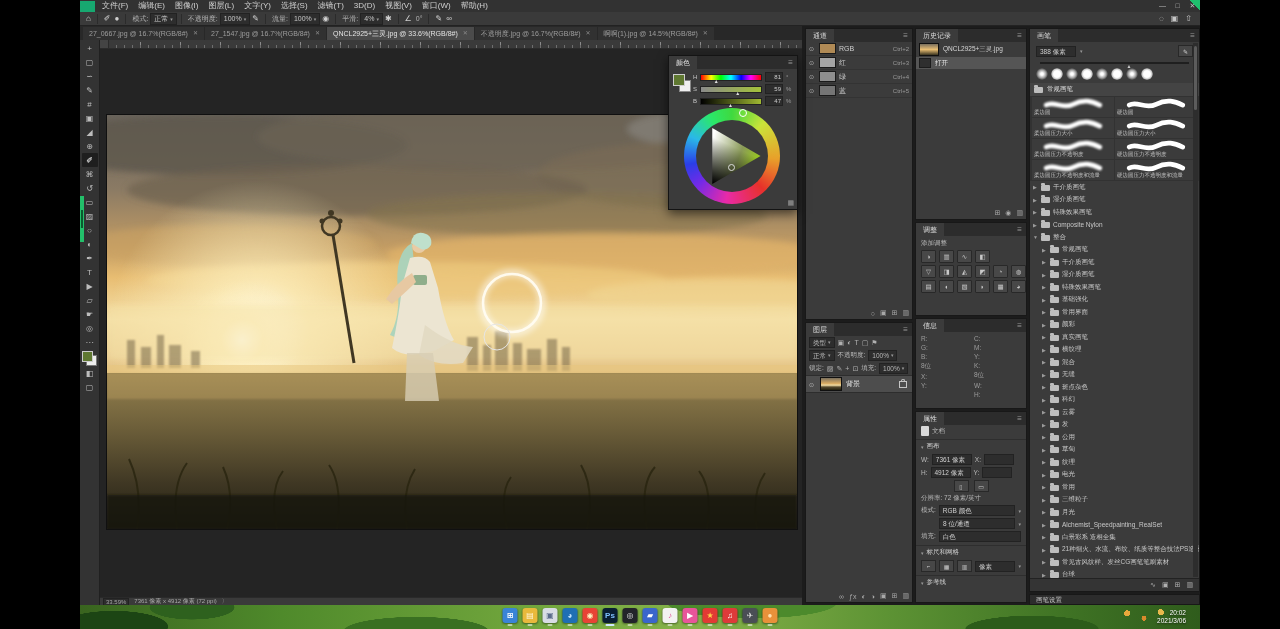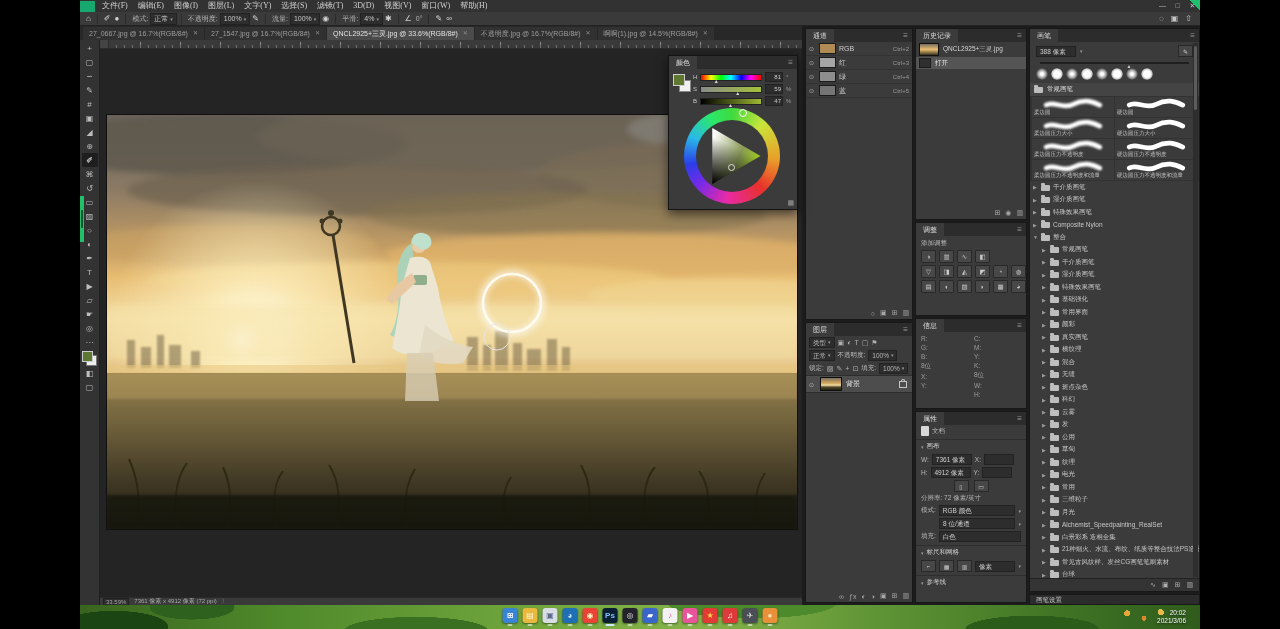--- a/index.html
+++ b/index.html
@@ -1,21 +1,21 @@
 <!DOCTYPE html>
 <html><head>
 <meta charset="utf-8">
 <style>
   html,body{margin:0;padding:0;width:1280px;height:629px;background:#000;overflow:hidden;
     font-family:"Liberation Sans","DejaVu Sans",sans-serif;}
   #screen{position:absolute;left:80px;top:0;width:1120px;height:629px;background:#262626;overflow:hidden;color:#c9c9c9;}
   
   .menubar{position:absolute;left:0;top:0;width:100%;height:12px;background:#323232;display:flex;align-items:center;font-size:8px;color:#d0d0d0;z-index:40;}
   .rec-hl{width:15px;height:11px;background:#17a870;margin-right:2px;}
-  .menu-item{padding:0 5px;line-height:12px;white-space:nowrap;font-family:Liberation Serif, serif;}
+  .menu-item{padding:0 5px;line-height:12px;white-space:nowrap;}
   .win-controls{margin-left:auto;display:flex;}
   .win-btn{width:15px;text-align:center;font-size:7px;color:#bdbdbd;line-height:12px;}
   .rec-tr{position:absolute;right:0;top:0;width:12px;height:12px;background:linear-gradient(45deg,transparent 55%,#1fbf6e 55%);z-index:60;}
   .rec-left{position:absolute;left:0;top:196px;width:4px;height:46px;background:#23c06a;z-index:60;}
   .rec-left i{position:absolute;left:1px;top:14px;width:2px;height:18px;background:#0a5a2e;display:block;}
   
   .optionsbar{position:absolute;left:0;top:12px;width:100%;height:14px;background:#3a3a3a;border-bottom:1px solid #222;display:flex;align-items:center;font-size:7px;color:#c6c6c6;padding:0 4px;box-sizing:border-box;z-index:39;}
   .ob-sep{width:1px;height:10px;background:#2b2b2b;margin:0 4px;flex:none;}
   .ob-ic{font-size:8px;color:#cfcfcf;padding:0 2px;}
   .ob-lbl{margin:0 2px;color:#b5b5b5;white-space:nowrap;}

